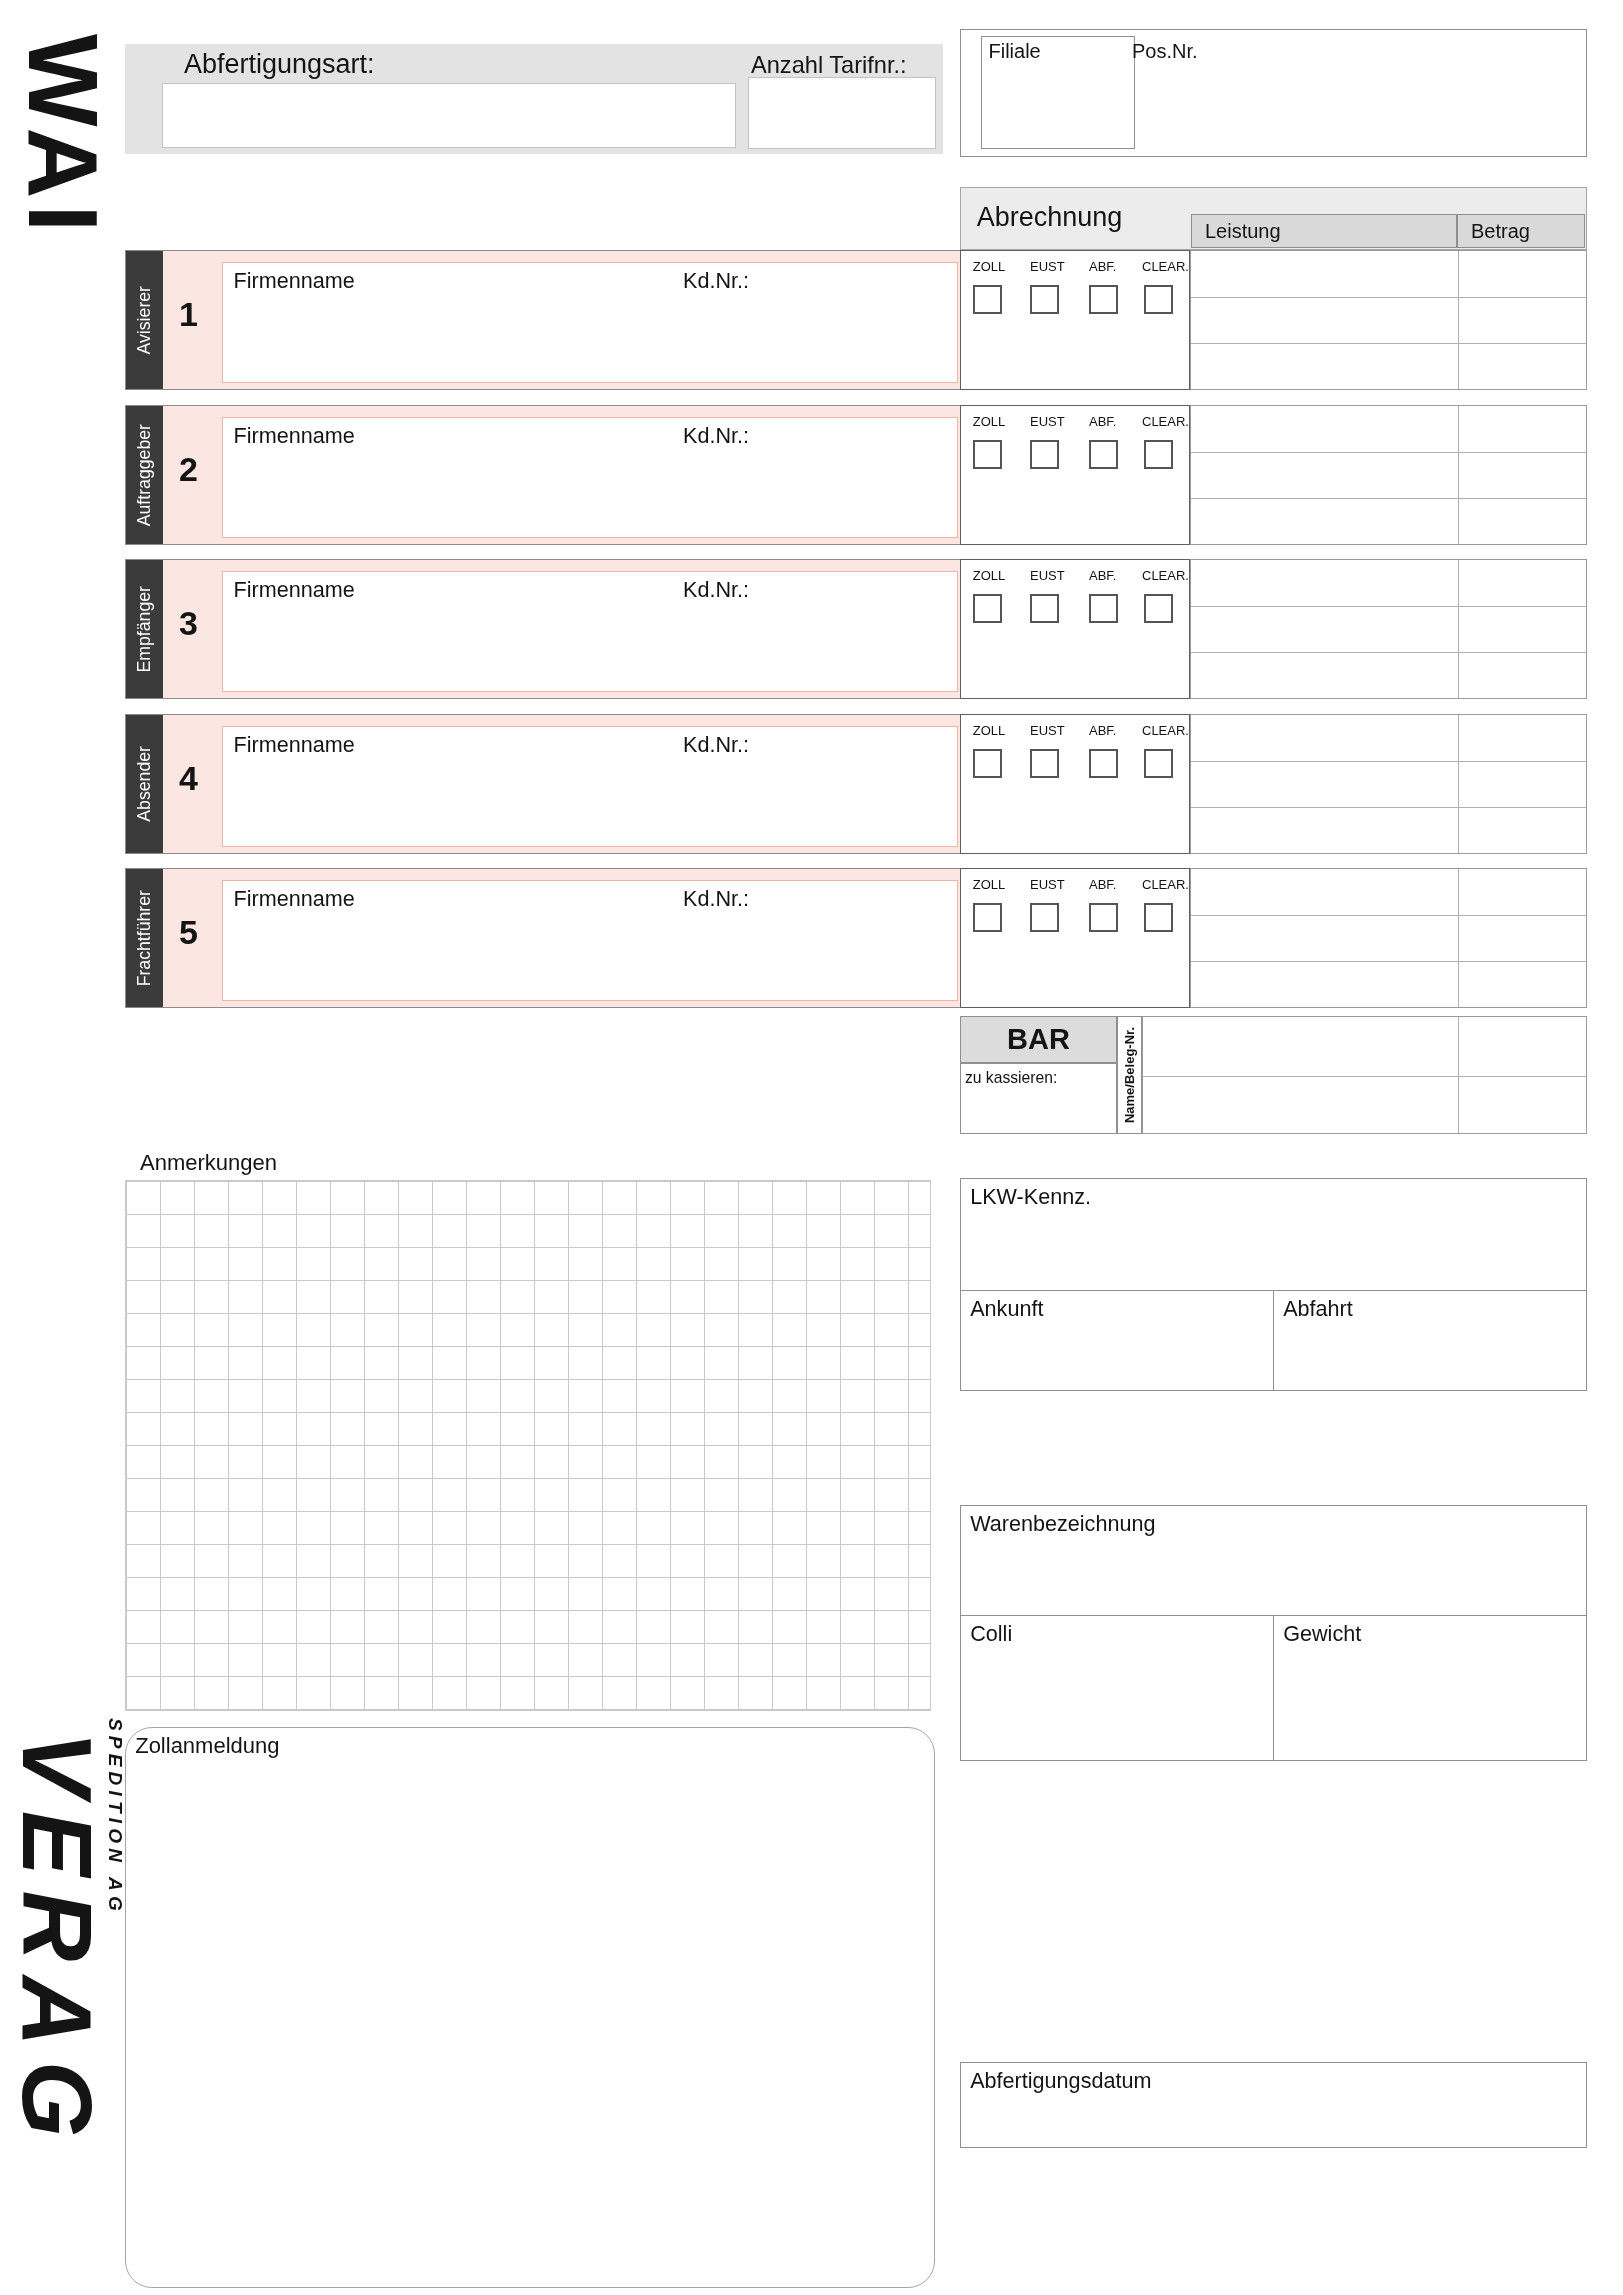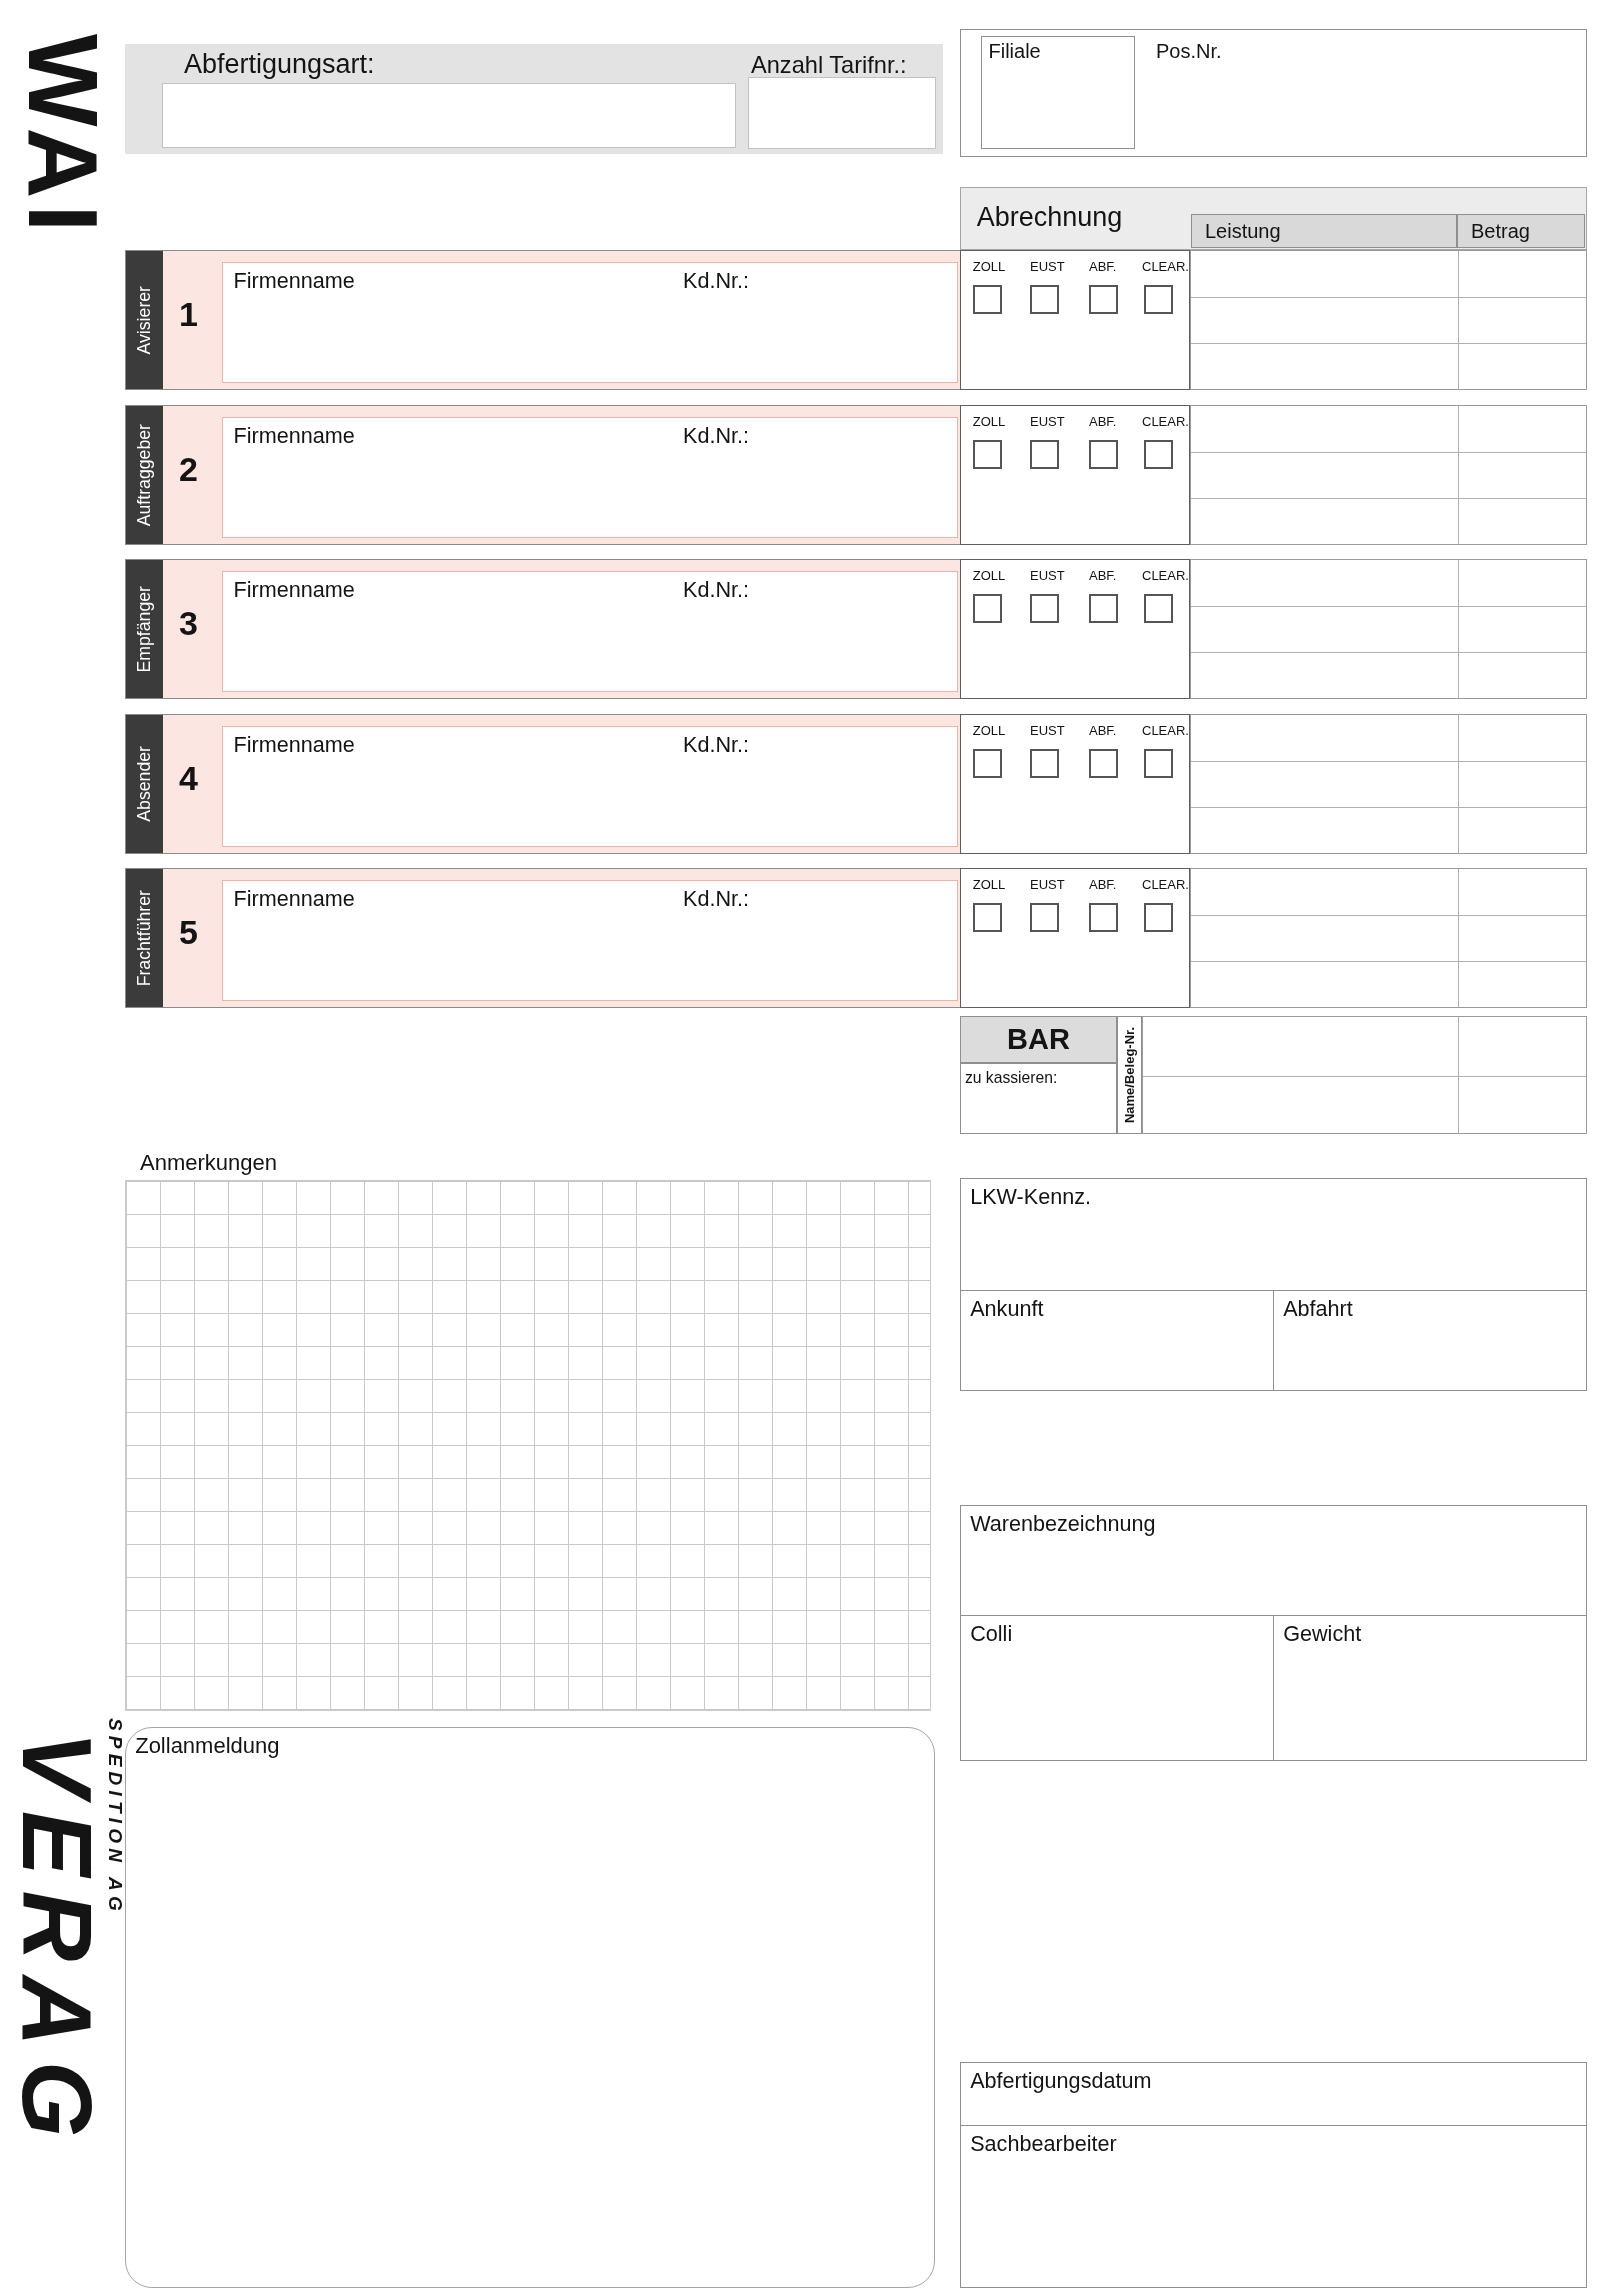--- a/index.html
+++ b/index.html
@@ -84,21 +84,21 @@
     <span class="abs" style="left:59px; top:5.2px; font-size:27px;">Abfertigungsart:</span>
     <div class="abs inputbox" style="left:37px; top:39px; width:574px; height:65px;"></div>
     <span class="abs" style="left:626px; top:7.9px; font-size:23.6px;">Anzahl Tarifnr.:</span>
     <div class="abs inputbox" style="left:623px; top:33px; width:188px; height:72px;"></div>
   </div>
 
   <div class="abs outline-box" style="left:960px; top:29.4px; width:627px; height:128px;">
     <div class="abs" style="left:20px; top:5.2px; width:154px; height:113px; border:1.3px solid #8f8f8f;">
       <span class="abs" style="left:6.5px; top:3.9px; font-size:20px;">Filiale</span>
     </div>
-    <span class="abs" style="left:171px; top:9.2px; font-size:20px;margin-left:24px;">Pos.Nr.</span>
+    <span class="abs" style="left:171px; top:9.2px; font-size:20px;">Pos.Nr.</span>
     <div class="abs" style="left:164px; top:39px; right:3.9px; bottom:3.9px;"></div>
   </div>
 
   <div class="abs abr-band">
     <span class="abs" style="left:15.7px; top:14.4px; font-size:27px;">Abrechnung</span>
     <div class="hdr-cell" style="left:230px; top:26px; width:266px; height:34px;">
       <span>Leistung</span>
     </div>
     <div class="hdr-cell" style="left:496px; top:26px; width:128px; height:34px;">
       <span>Betrag</span>
@@ -277,18 +277,15 @@
   <div class="abs outline-box" style="left:125px; top:1727px; width:810px; height:561px; border-color:#a5a5a5;border-radius:27px;">
     <span class="box-label" style="font-size:22px;">Zollanmeldung</span>
   </div>
 
   <div class="abs vcw logo-verag">VERAG</div>
   <div class="abs vcw logo-sped">SPEDITION AG</div>
 
   <div class="abs outline-box" style="left:960px; top:2039px; width:627px; height:86px;margin-top:23px;">
     <span class="box-label">Abfertigungsdatum</span>
   </div>
-  <div class="abs outline-box" style="left:960px; top:2125px; width:627px; height:163px;">
-    <span class="box-label">Sachbearbeiter</span>
-  </div>
 
 </div>
 
 
 </body></html>

